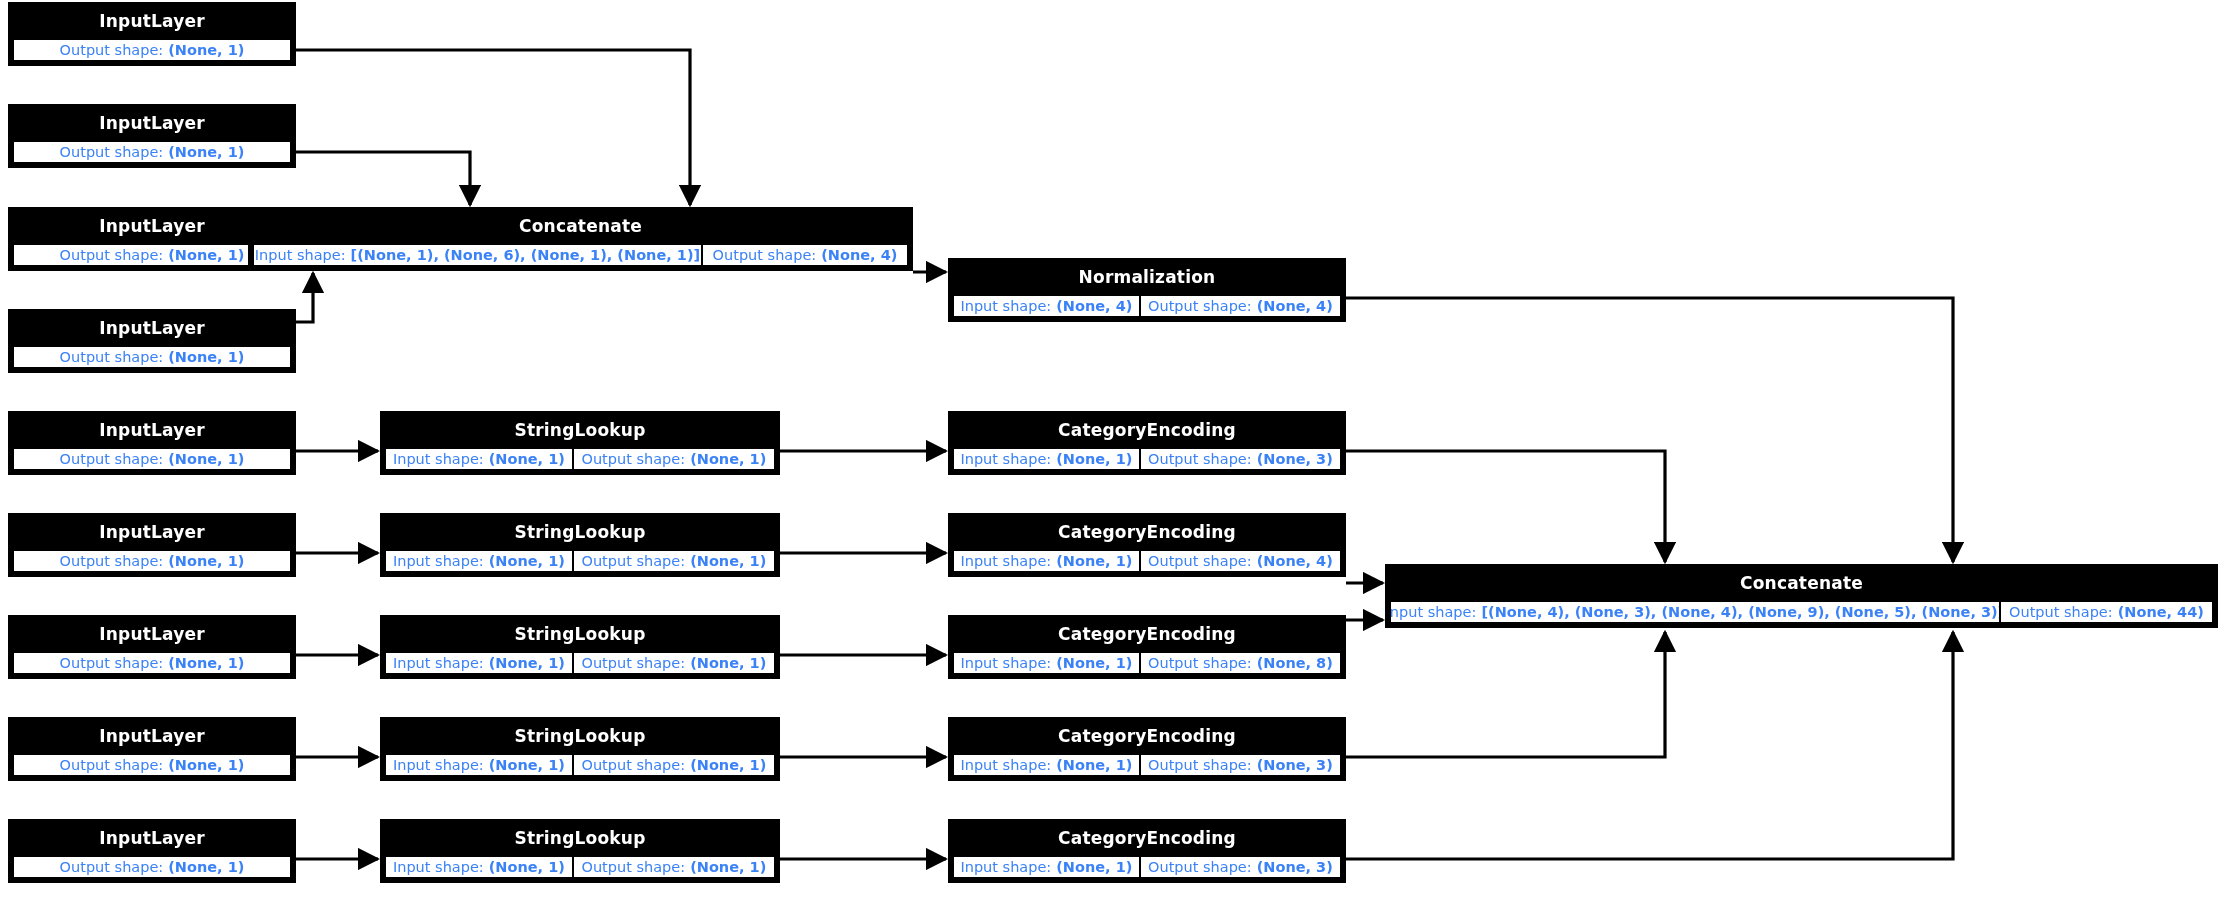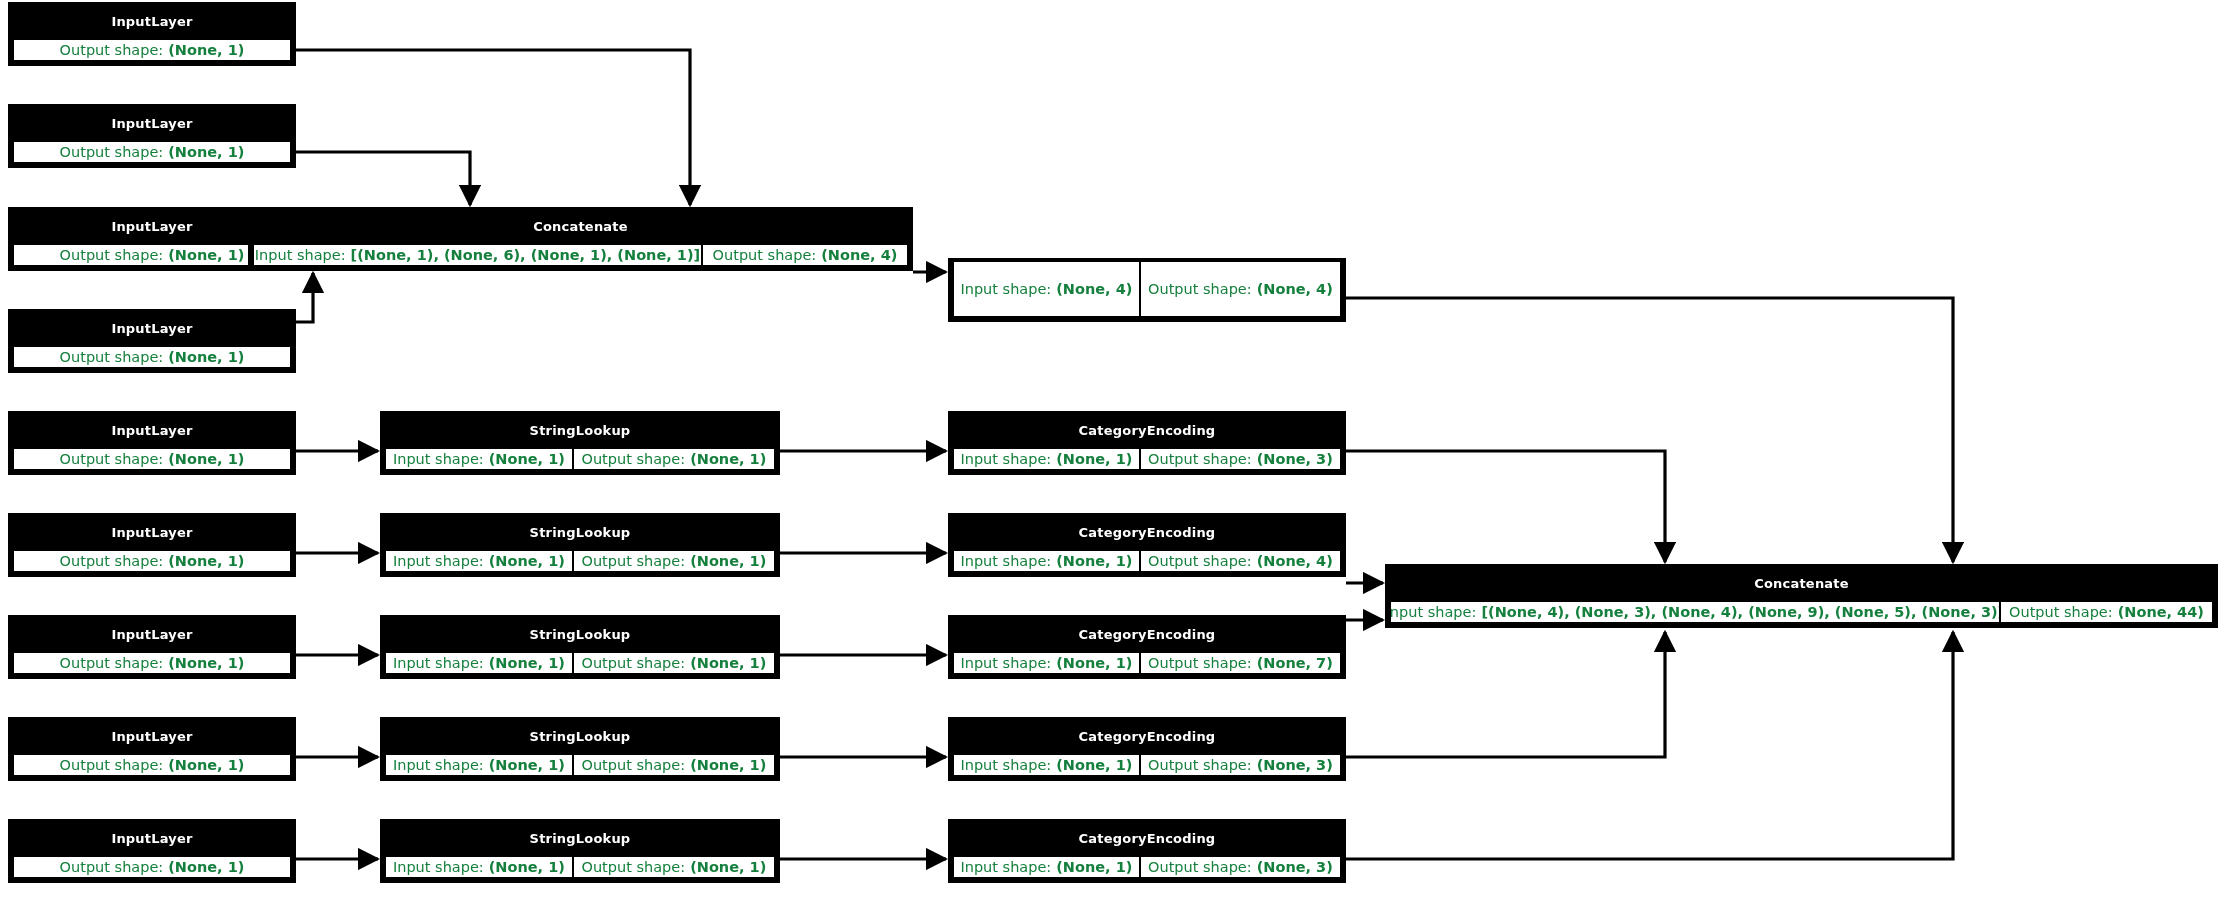--- a/index.html
+++ b/index.html
@@ -24,21 +24,21 @@
     box-sizing: border-box;
     background: #000000;
     border: 2px solid #000000;
     display: flex;
     flex-direction: column;
     z-index: 3;
   }
   .node-title {
     color: #ffffff;
     font-weight: bold;
-    font-size: 13px;
+    font-size: 17px;
     letter-spacing: 0.2px;
     text-align: center;
     display: flex;
     align-items: center;
     justify-content: center;
     flex: 0 0 auto;
     padding: 0 6px;
     white-space: nowrap;
   }
   .node-shapes {
@@ -47,21 +47,21 @@
     margin: 0 2px 2px 2px;
   }
   .shape-cell {
     box-sizing: border-box;
     background: #ffffff;
     border: 2px solid #000000;
     display: flex;
     align-items: center;
     justify-content: center;
     font-size: 14.5px;
-    color: #15803d;
+    color: #3b82f6;
     white-space: nowrap;
     overflow: hidden;
     padding: 0 10px;
     flex: 1 1 auto;
   }
   .shape-cell + .shape-cell {
     border-left-width: 2px;
     margin-left: -2px;
   }
   .shape-cell .lbl { font-weight: normal; }
@@ -167,20 +167,21 @@
             <span class="lbl">Input shape:</span>
             <span class="val">[(None, 1), (None, 6), (None, 1), (None, 1)]</span>
           </div>
           <div class="shape-cell" style="flex: 25 1 0px;">
             <span class="lbl">Output shape:</span>
             <span class="val">(None, 4)</span>
           </div>
         </div>
       </div>
       <div class="node" style="left: 948px; top: 258px; width: 398px; height: 64px;">
+        <div class="node-title" style="height: 34px;">Normalization</div>
         <div class="node-shapes">
           <div class="shape-cell" style="flex: 23 1 0px;">
             <span class="lbl">Input shape:</span>
             <span class="val">(None, 4)</span>
           </div>
           <div class="shape-cell" style="flex: 25 1 0px;">
             <span class="lbl">Output shape:</span>
             <span class="val">(None, 4)</span>
           </div>
         </div>
@@ -323,21 +324,21 @@
       </div>
       <div class="node" style="left: 948px; top: 615px; width: 398px; height: 64px;">
         <div class="node-title" style="height: 34px;">CategoryEncoding</div>
         <div class="node-shapes">
           <div class="shape-cell" style="flex: 23 1 0px;">
             <span class="lbl">Input shape:</span>
             <span class="val">(None, 1)</span>
           </div>
           <div class="shape-cell" style="flex: 25 1 0px;">
             <span class="lbl">Output shape:</span>
-            <span class="val">(None, 7)</span>
+            <span class="val">(None, 8)</span>
           </div>
         </div>
       </div>
       <div class="node" style="left: 948px; top: 717px; width: 398px; height: 64px;">
         <div class="node-title" style="height: 34px;">CategoryEncoding</div>
         <div class="node-shapes">
           <div class="shape-cell" style="flex: 23 1 0px;">
             <span class="lbl">Input shape:</span>
             <span class="val">(None, 1)</span>
           </div>

